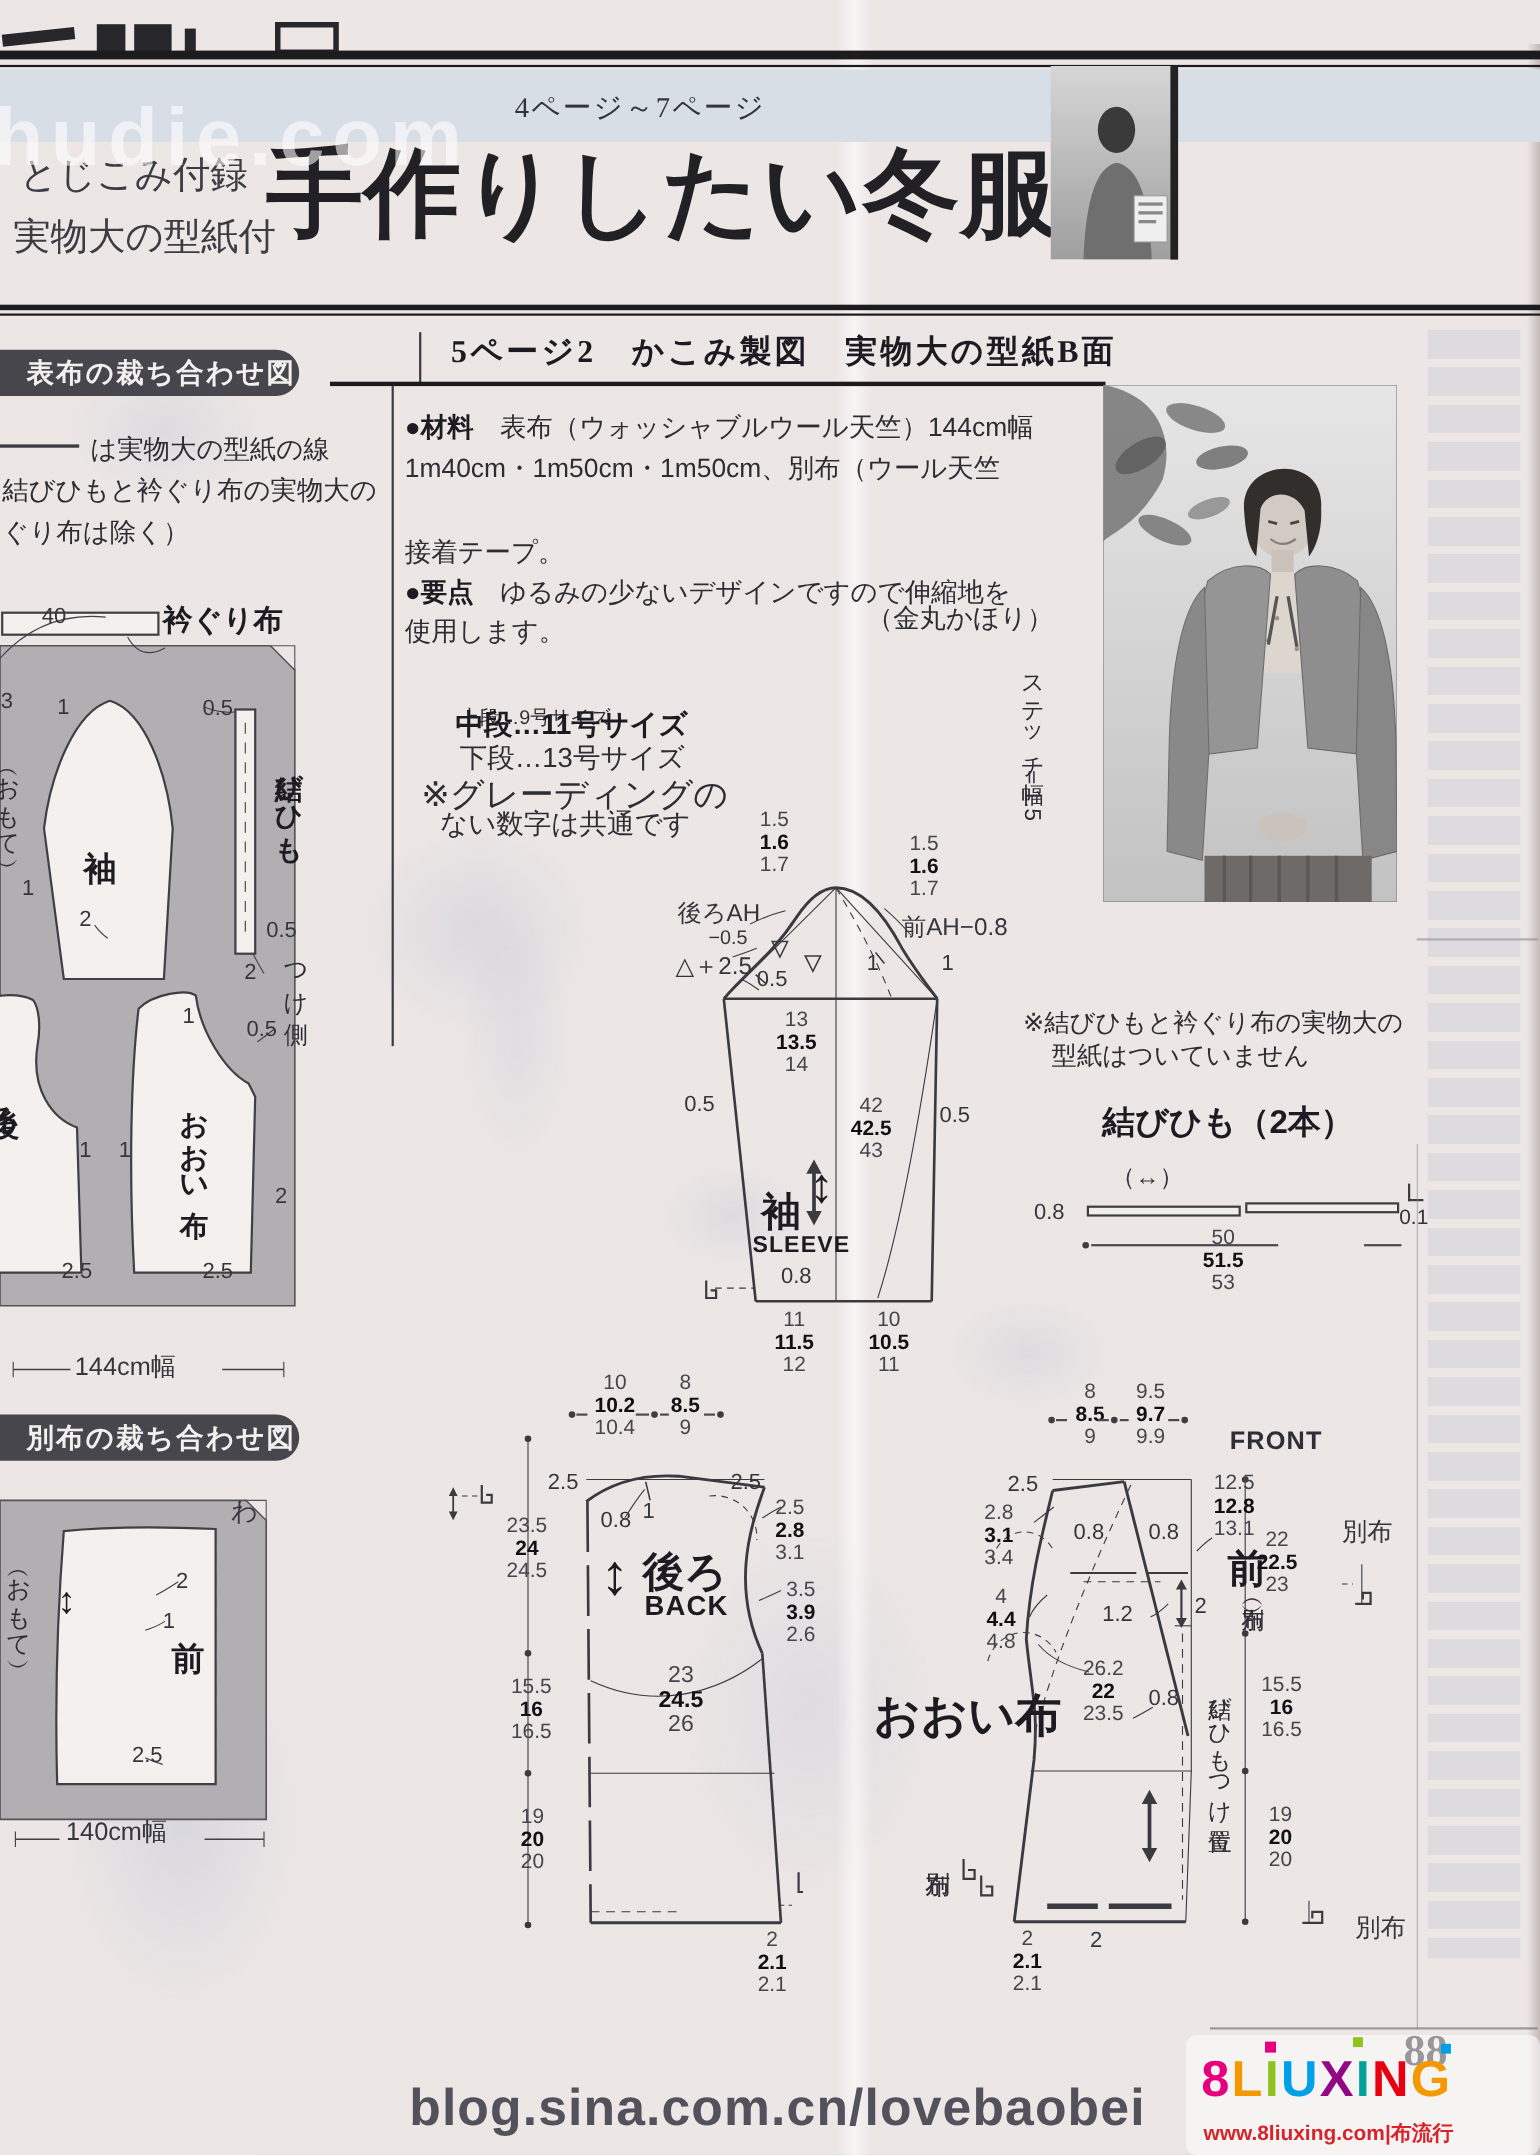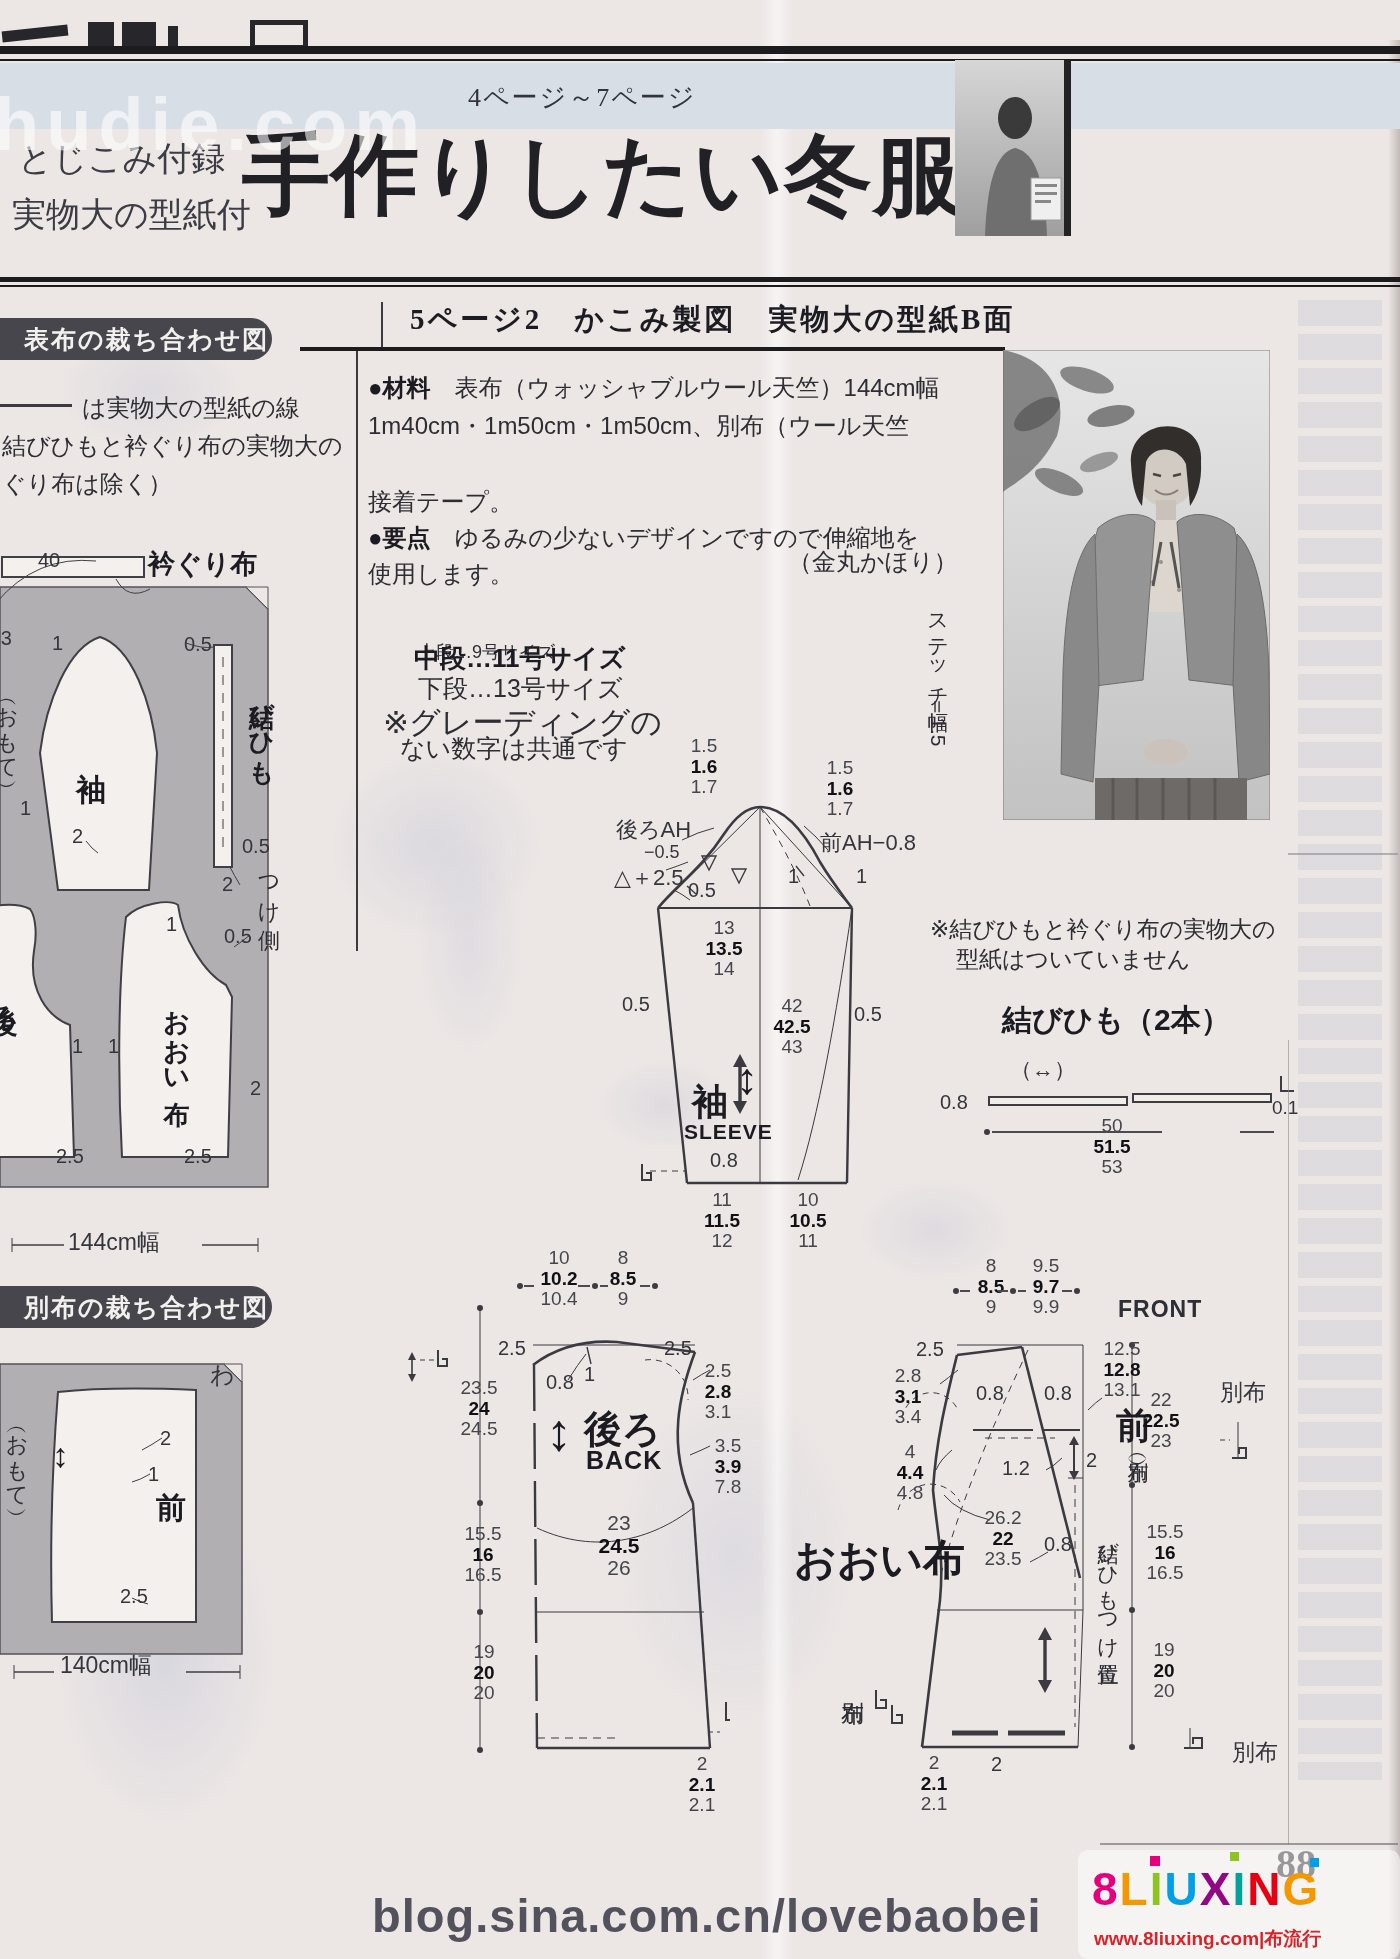--- a/index.html
+++ b/index.html
@@ -357,21 +357,21 @@
   <div class="ab n" style="left:584px;top:1364px">1</div>
   <div class="ab n" style="left:664px;top:1338px">2.5</div>
   <div class="ab tri" style="left:696px;top:1361px;width:44px">
     <span>2.5</span>
     <span class="b">2.8</span>
     <span>3.1</span>
   </div>
   <div class="ab tri" style="left:706px;top:1436px;width:44px">
     <span>3.5</span>
     <span class="b">3.9</span>
-    <span>7.8</span>
+    <span>2.6</span>
   </div>
   <div class="ab tri" style="left:452px;top:1378px;width:54px">
     <span>23.5</span>
     <span class="b">24</span>
     <span>24.5</span>
   </div>
   <div class="ab lab" style="left:546px;top:1402px;font-size:52px">↕</div>
   <div class="ab lab" style="left:584px;top:1404px;font-size:38px">後ろ</div>
   <div class="ab lab" style="left:586px;top:1446px;font-size:25px;letter-spacing:1px">BACK</div>
   <div class="ab tri" style="left:592px;top:1512px;width:54px;font-size:21px">

